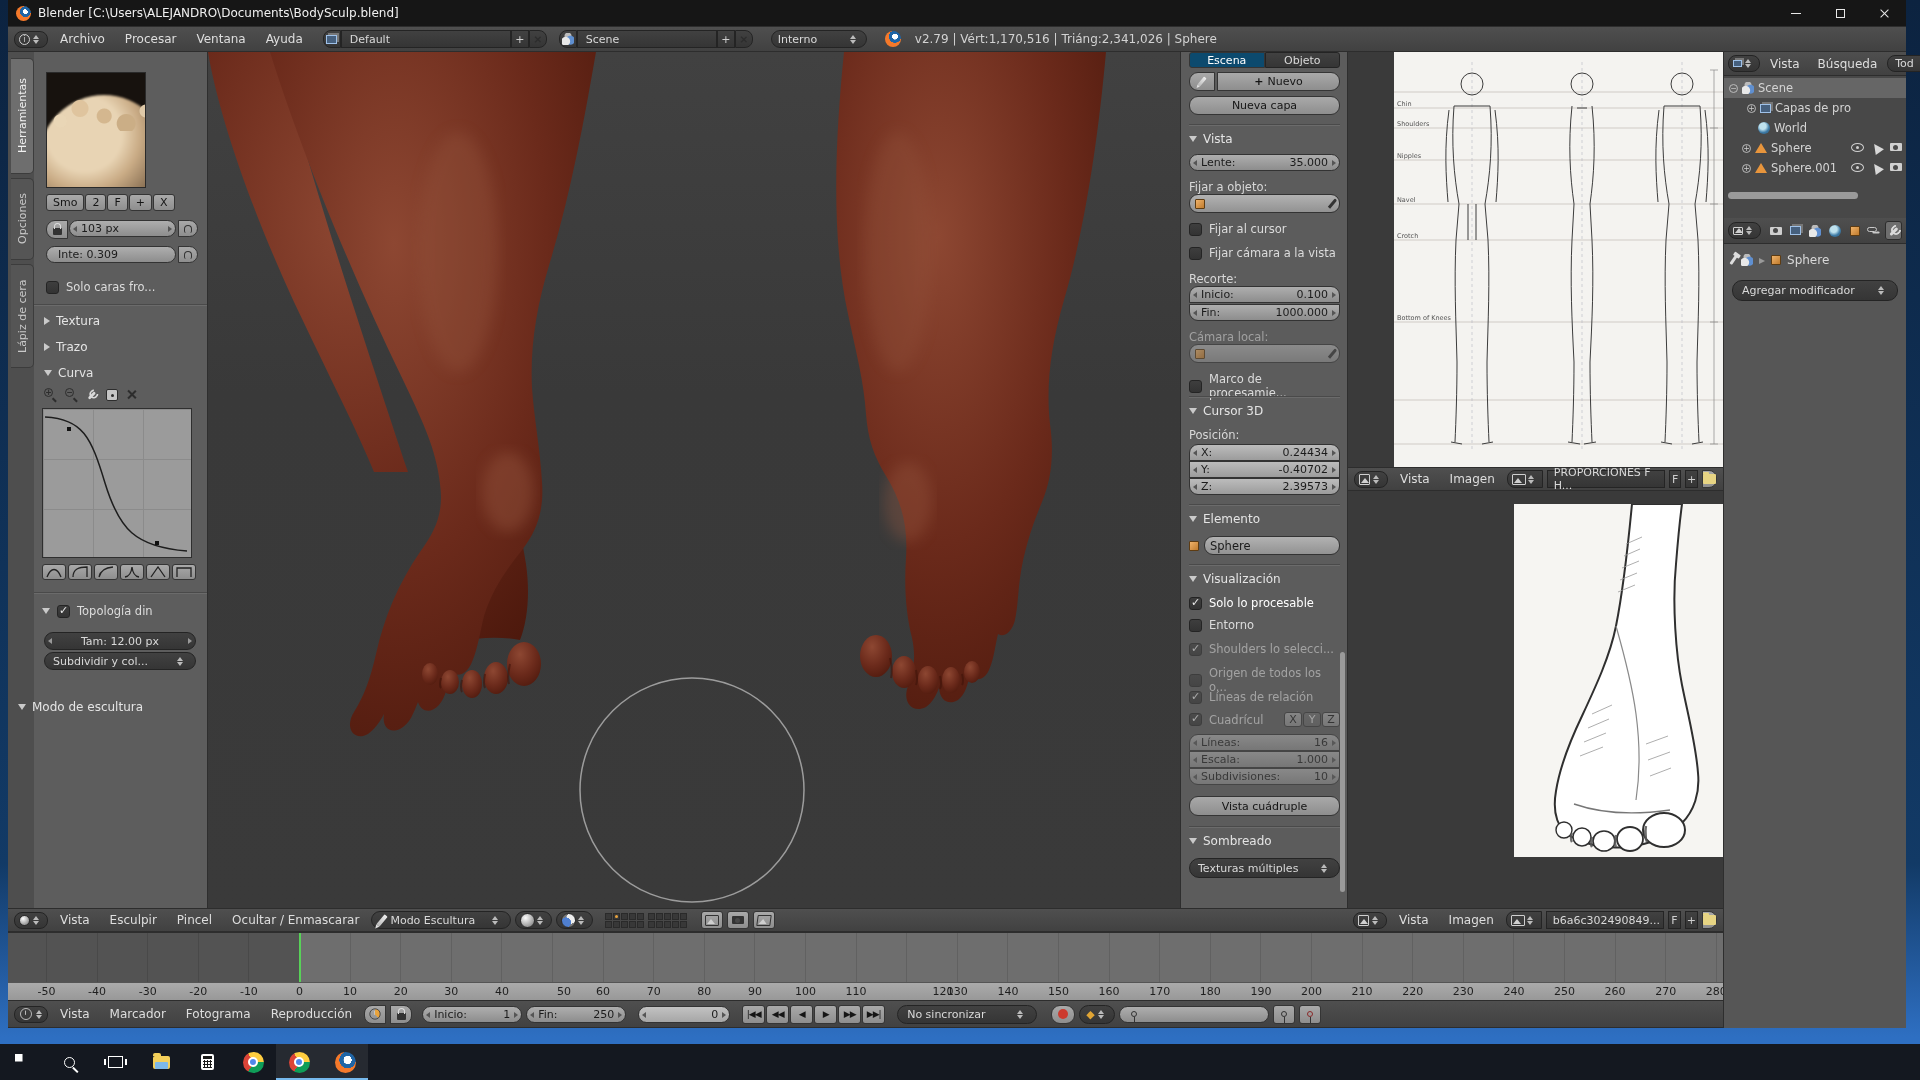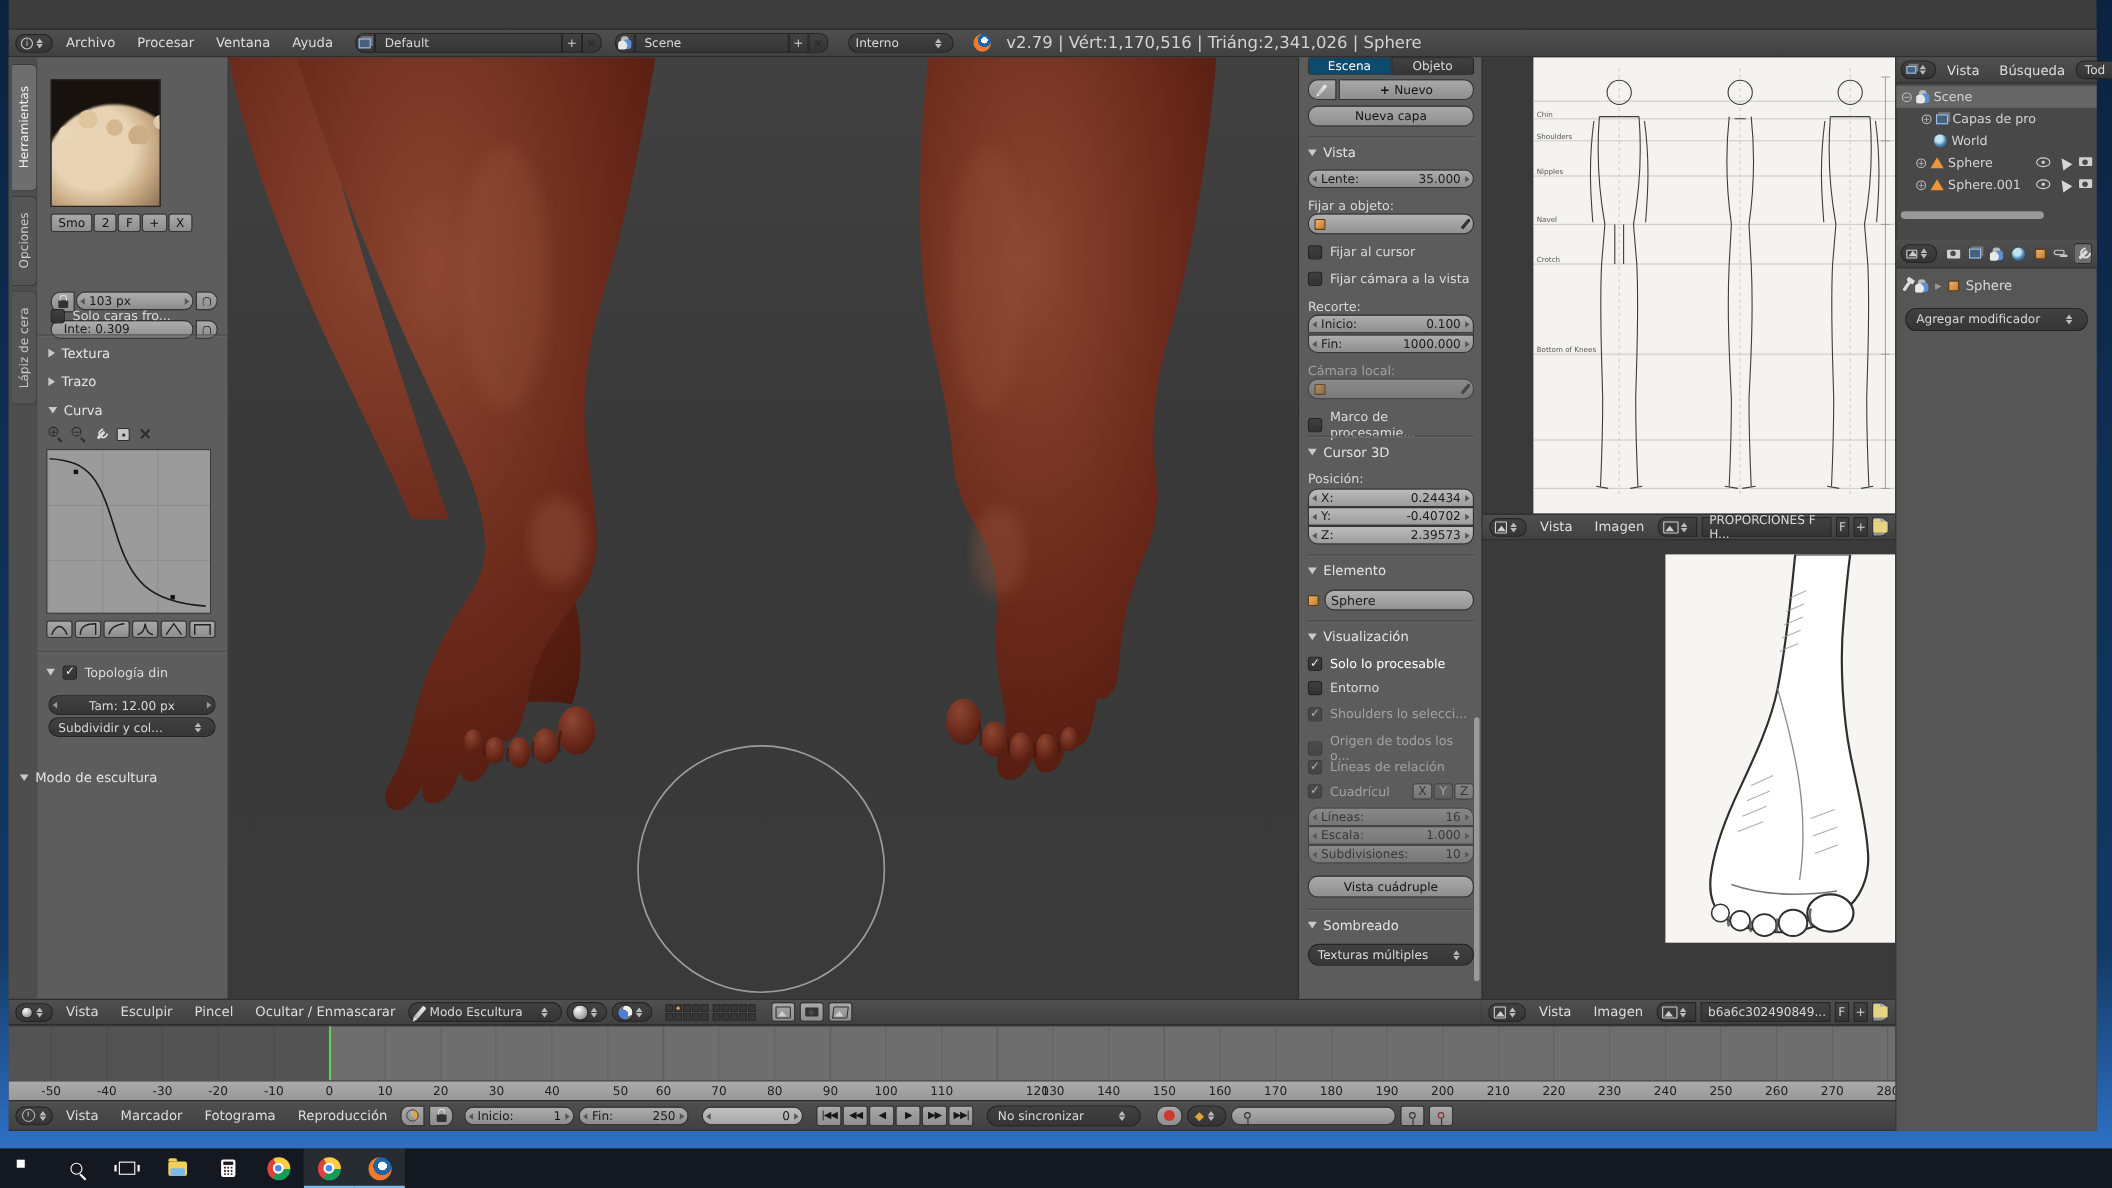--- a/index.html
+++ b/index.html
@@ -52,21 +52,21 @@
   .abs { position:absolute; }
 
   
   .infobar { position:absolute; left:0; top:26px; width:100%; height:26px; }
   .edicon { width:34px; height:17px; gap:3px; padding:0 4px; border-radius:8px; }
   .ic-info { width:11px; height:11px; border-radius:50%; border:1px solid #cfcfcf; color:#cfcfcf; font-size:8px;
     display:flex; align-items:center; justify-content:center; font-style:normal; }
   .wfield { display:flex; align-items:flex-end; height:18px; }
   .wfield .fld { height:18px; padding:0 8px; min-width:120px; }
   .sqbtn { width:18px; height:18px; font-size:11px; color:#cfcfcf; justify-content:center; }
-  .stats { color:#d2d2d2; font-size:15px; margin-left:10px; white-space:nowrap; }
+  .stats { color:#d2d2d2; font-size:12px; margin-left:10px; white-space:nowrap; }
   .blogo2 { width:16px; height:16px; border-radius:50%;
     background:radial-gradient(circle at 62% 35%, #fff 0 20%, #1f65a6 21% 42%, #f5792a 43%); margin-left:14px; }
 
   
   .toolshelf { position:absolute; left:0; top:52px; width:200px; height:856px; background:#5d5d5d; border-right:1px solid #2e2e2e; }
   .vtabs { position:absolute; left:0; top:0; width:26px; height:100%; background:#4e4e4e; }
   .vtab { position:absolute; left:3px; width:23px; border-radius:5px 0 0 5px; background:#555;
     color:#c9c9c9; font-size:11px; display:flex; align-items:center; justify-content:center; cursor:pointer;
     writing-mode:vertical-rl; transform:rotate(180deg); border:1px solid #3c3c3c; border-right:none; }
   .vtab.active { background:#6e6e6e; color:#f0f0f0; }
@@ -75,21 +75,21 @@
   .bpreview::after { content:""; position:absolute; left:-8px; top:22px; width:130px; height:130px; border-radius:50%;
     background:radial-gradient(circle at 35% 30%, #e8d4b4 0 30%, #c9ab85 45%, #7a6248 70%, #241a12 100%); filter:blur(1px); }
   .bpreview::before { content:""; position:absolute; z-index:2; left:0; top:8px; width:110px; height:50px;
     background:radial-gradient(circle at 12% 80%, #e9d6b6 0 6px, transparent 7px),
       radial-gradient(circle at 30% 55%, #dfc49e 0 8px, transparent 9px),
       radial-gradient(circle at 52% 70%, #d4b78f 0 7px, transparent 8px),
       radial-gradient(circle at 72% 85%, #cbae86 0 9px, transparent 10px),
       radial-gradient(circle at 90% 60%, #dfc9a8 0 6px, transparent 7px); filter:blur(.4px); }
   .smorow { position:absolute; left:12px; top:142px; display:flex; gap:1px; }
   .smorow .btn { height:17px; padding:0 6px; }
-  .ts-slider { position:absolute; left:12px; width:152px;margin-top:45px; }
+  .ts-slider { position:absolute; left:12px; width:152px; }
   .handbtn { position:absolute; width:20px; height:17px; border-radius:8px; }
   .i-hand { width:8px; height:8px; border-radius:50% 50% 2px 2px; border:1px solid #333; border-bottom:none; position:relative; }
   .i-lock { position:relative; width:9px; height:7px; background:#ddd; border-radius:1px; margin-top:4px; }
   .i-lock::before { content:""; position:absolute; left:1px; top:-5px; width:5px; height:5px; border:1.5px solid #ddd; border-bottom:none; border-radius:4px 4px 0 0; }
   .curvebox { position:absolute; left:8px; top:356px; width:150px; height:150px; background:#9b9b9b; border:1px solid #2f2f2f;
     background-image:linear-gradient(#8b8b8b 1px,transparent 1px),linear-gradient(90deg,#8b8b8b 1px,transparent 1px); background-size:50px 50px; }
   .cicons { position:absolute; left:10px; top:330px; display:flex; gap:8px; align-items:center; }
   .i-zoom { width:13px; height:13px; position:relative; }
   .i-zoom b { position:absolute; left:0; top:0; width:9px; height:9px; border:1.4px solid #2d2d2d; border-radius:50%;
     color:#2d2d2d; font-size:8px; line-height:7px; text-align:center; font-weight:bold; }
@@ -228,20 +228,35 @@
   .i-action { width:13px; height:13px; border:1.5px solid #fff; border-radius:1px; position:relative; }
   .i-action::after { content:""; position:absolute; left:1px; bottom:-5px; border-left:4px solid transparent; border-right:0 solid transparent; border-top:4px solid #fff; }
   .clock2 { text-align:center; font-size:11.5px; line-height:14px; }
 </style>
 </head>
 <body>
 
 <div class="desktop">
 <div class="bwindow">
 
+  <div class="titlebar">
+    <span class="blogo"></span>
+    <span class="title">Blender [C:\Users\ALEJANDRO\Documents\BodySculp.blend]</span>
+    <div class="wctrl">
+      <div class="wbtn">
+            <i class="ic-min"></i>
+          </div>
+      <div class="wbtn">
+            <i class="ic-max"></i>
+          </div>
+      <div class="wbtn">
+            <i class="ic-close"></i>
+          </div>
+    </div>
+  </div>
 
   <div class="infobar ebar">
     <div class="ddark edicon">
           <i class="ic-info">i</i>
           <span class="steppers">
             <i class="up"></i>
             <i class="dn"></i>
           </span>
         </div>
     <span class="menu">Archivo</span>

